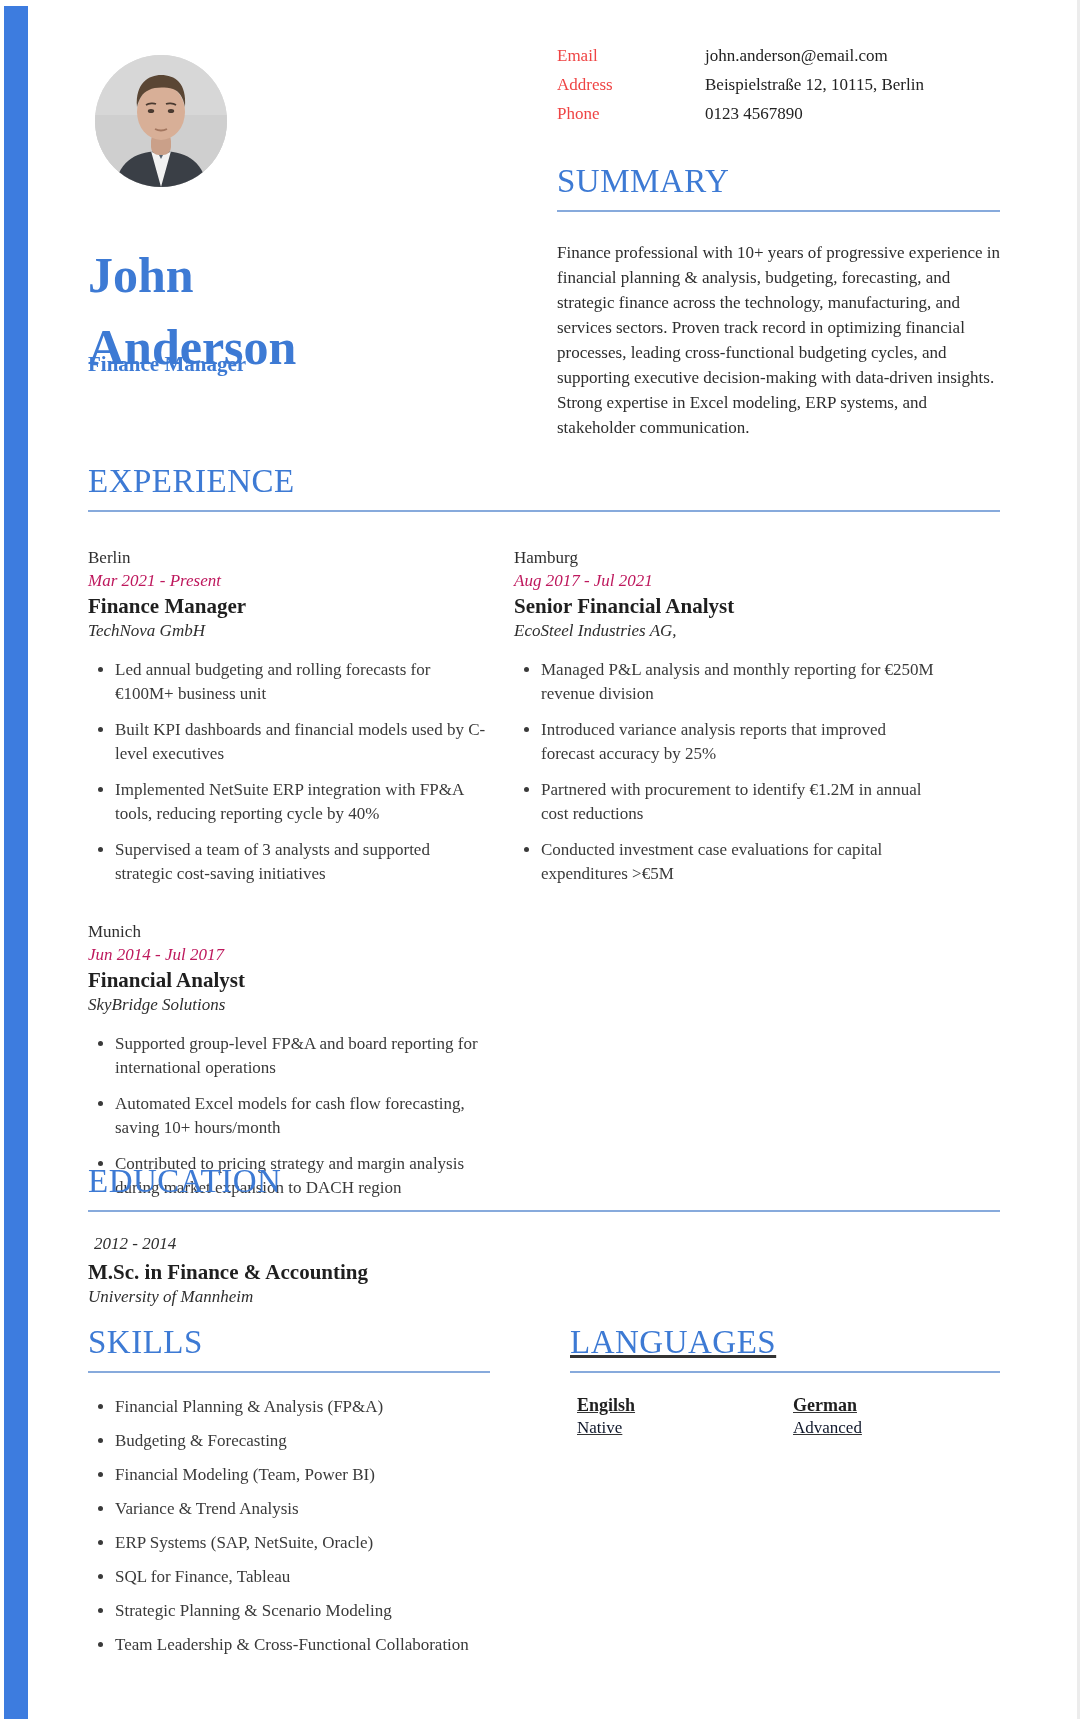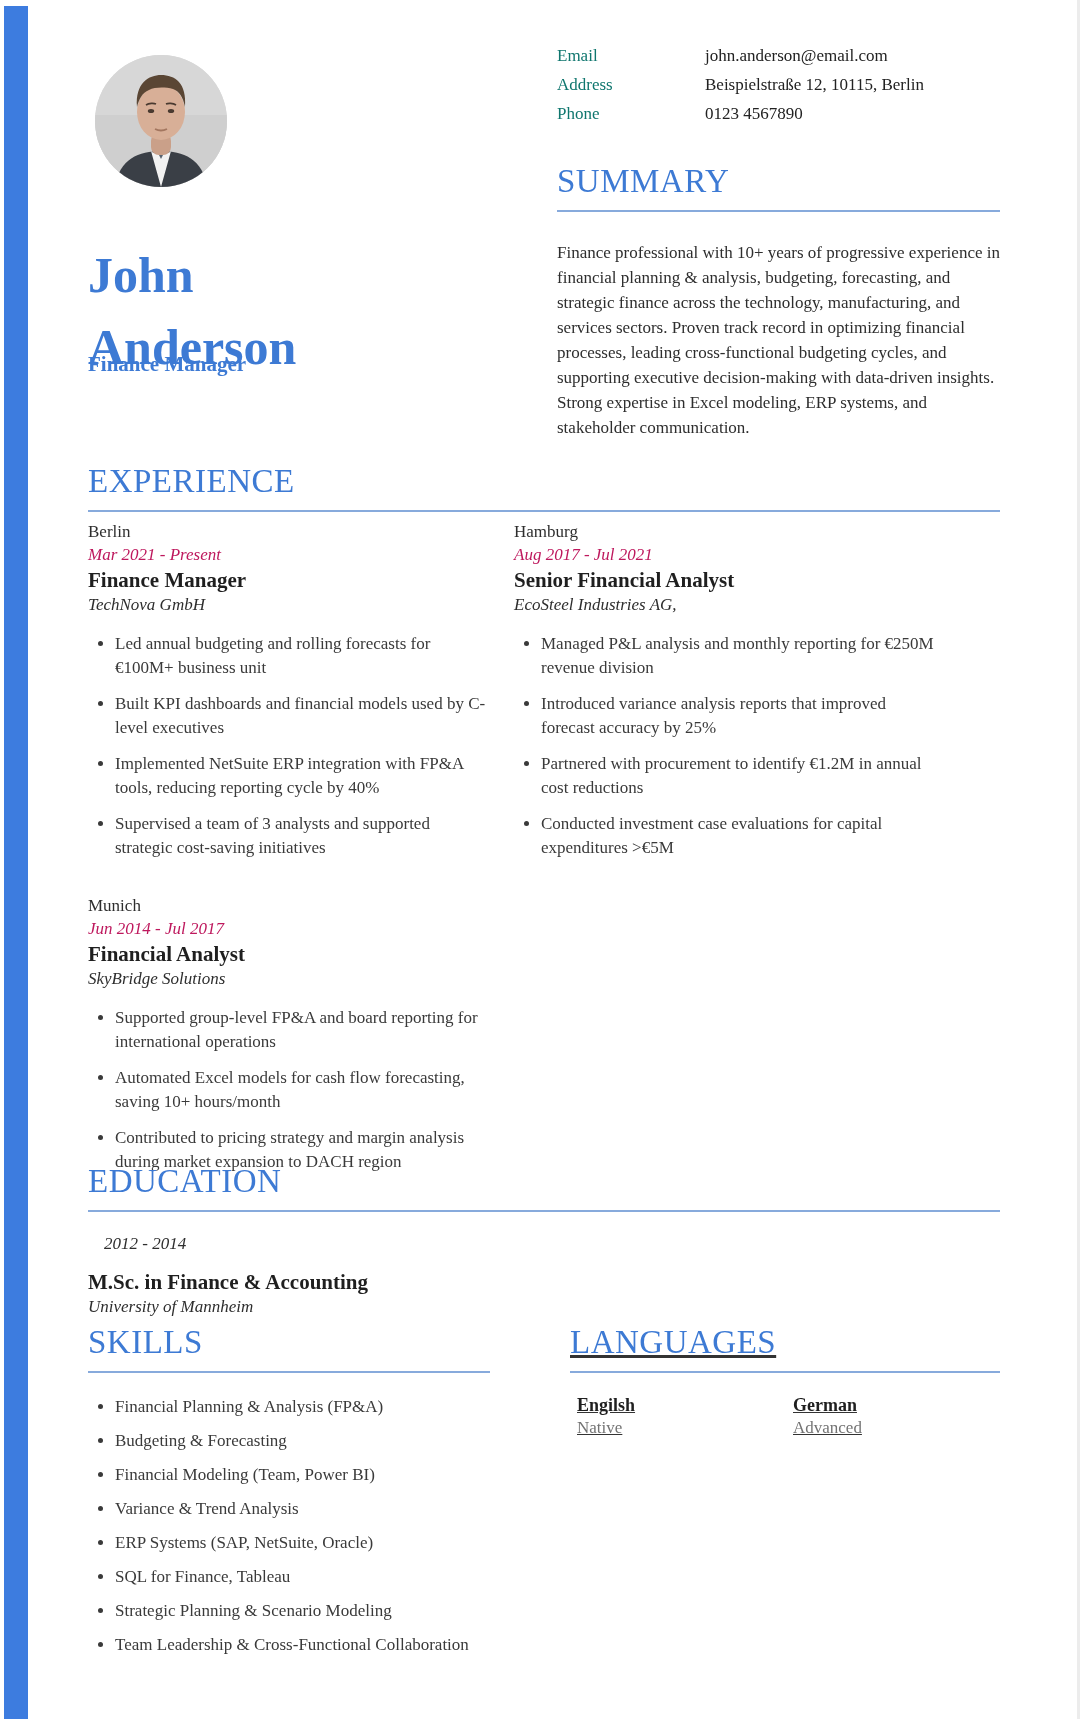--- a/index.html
+++ b/index.html
@@ -19,54 +19,54 @@
   .name{
     position:absolute;left:88px;top:205px;width:440px;
     font-size:50px;line-height:72px;color:#3d7ad4;font-weight:700;
   }
   .job-title{
     position:absolute;left:88px;top:352px;font-size:21px;font-weight:700;color:#3d7ad4;
   }
 
   .contact{position:absolute;left:557px;top:46px;width:443px;}
   .contact-row{display:flex;margin-bottom:9px;}
-  .contact-label{width:148px;font-size:17px;color:#0f766e;}
+  .contact-label{width:148px;font-size:17px;color:#ef4444;}
   .contact-value{font-size:17px;color:#222;}
 
   .section-heading{margin:0;font-size:33px;line-height:39px;font-weight:400;color:#3d7ad4;letter-spacing:.5px;}
   .rule{border:none;border-top:2px solid #87aadc;margin:9px 0 0 0;}
 
   .summary{position:absolute;left:557px;top:162px;width:443px;}
   .summary p{margin:28px 0 0 0;font-size:17px;line-height:25px;color:#2e2e2e;}
 
   .experience{position:absolute;left:88px;top:462px;width:912px;}
-  .exp-grid{margin-top:10px;display:grid;grid-template-columns:402px 430px;column-gap:80px;row-gap:30px;align-items:start;gap:24px;}
+  .exp-grid{margin-top:36px;display:grid;grid-template-columns:402px 430px;column-gap:80px;row-gap:30px;align-items:start;gap:24px;}
   .job{grid-row:span 1;}
   .job .location{margin:0;font-size:17px;color:#2e2e2e;}
   .job .dates{margin:3px 0 0 0;font-size:17px;font-style:italic;color:#be185d;}
   .job .title{margin:3px 0 0 0;font-size:21px;font-weight:700;color:#1f1f1f;}
   .job .company{margin:2px 0 0 0;font-size:17px;font-style:italic;color:#2e2e2e;}
   ul.bullets{margin:17px 0 0 0;padding:0 0 0 27px;}
   ul.bullets li{font-size:17px;line-height:24px;color:#3a3a3a;margin-bottom:12px;}
   ul.bullets li::marker{color:#3a3a3a;}
 
   .education{position:absolute;left:88px;top:1162px;width:912px;}
   .edu-entry{margin-top:22px;}
-  .edu-entry .dates{margin:16px;font-size:17px;font-style:italic;color:#2e2e2e;}
+  .edu-entry .dates{margin:6px;font-size:17px;font-style:italic;color:#2e2e2e;}
   .edu-entry .degree{margin:3px 0 0 0;font-size:21px;font-weight:700;color:#1f1f1f;}
   .edu-entry .school{margin:2px 0 0 0;font-size:17px;font-style:italic;color:#2e2e2e;}
 
   .skills{position:absolute;left:88px;top:1323px;width:402px;}
   .skills ul.bullets{margin-top:22px;}
   .skills ul.bullets li{margin-bottom:10px;}
 
   .languages{position:absolute;left:570px;top:1323px;width:430px;text-decoration:underline;}
   .lang-grid{margin-top:22px;display:grid;grid-template-columns:216px auto;padding-left:7px;}
   .lang-name{margin:0;font-size:18px;font-weight:700;color:#1f1f1f;}
-  .lang-level{margin:2px 0 0 0;font-size:17px;color:#737373;}
+  .lang-level{margin:2px 0 0 0;font-size:17px;color:#0f172a;}
 </style>
 </head>
 <body>
 
 <div class="side-bar"></div>
 <div class="right-edge"></div>
 
 <div class="photo">
   <svg viewBox="0 0 132 132" xmlns="http://www.w3.org/2000/svg">
     <rect width="132" height="132" fill="#d7d7d7"></rect>

